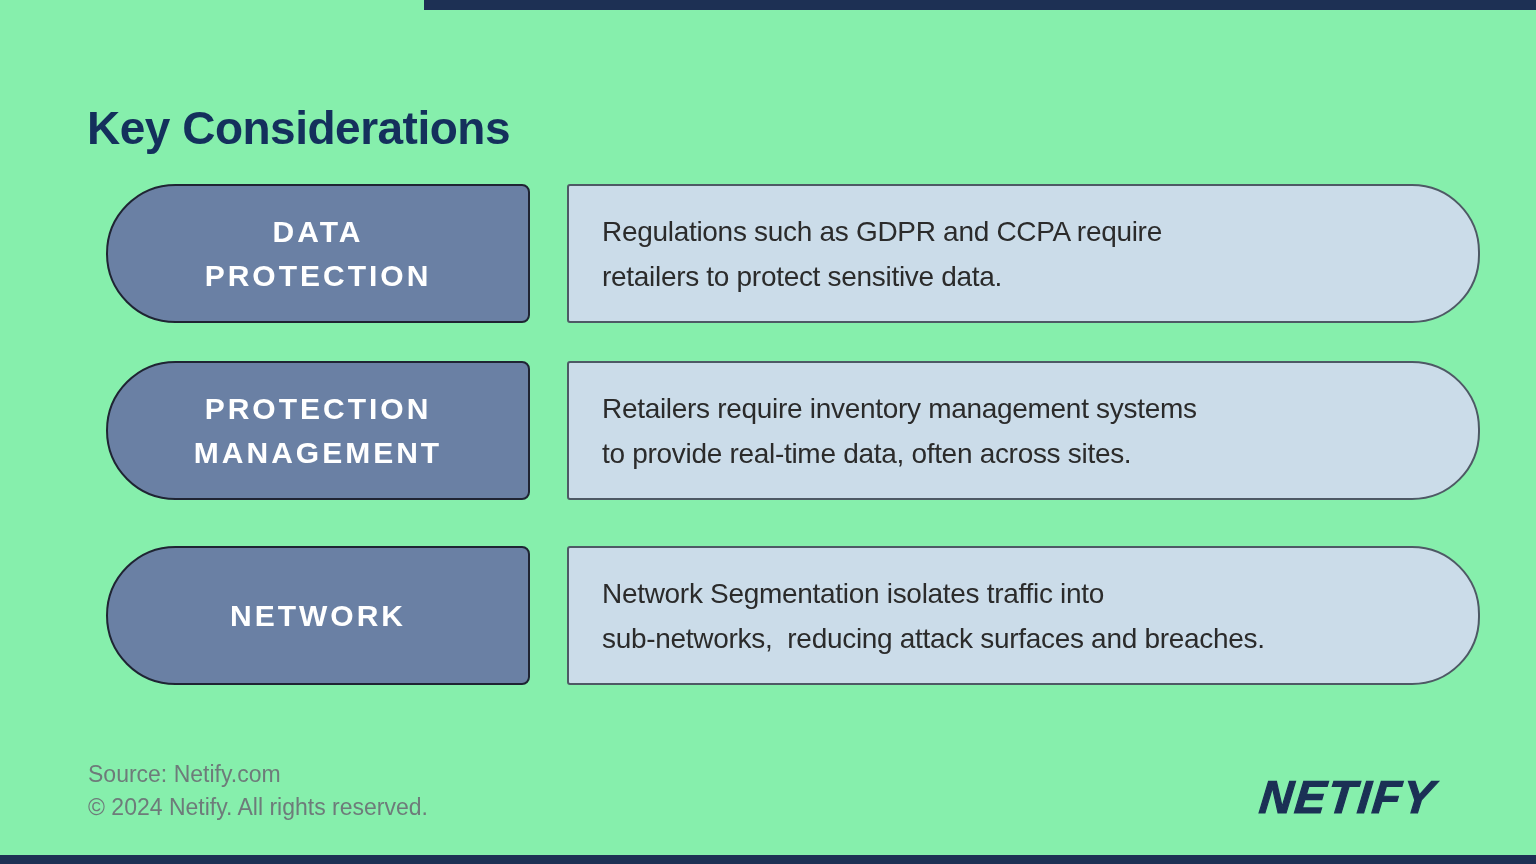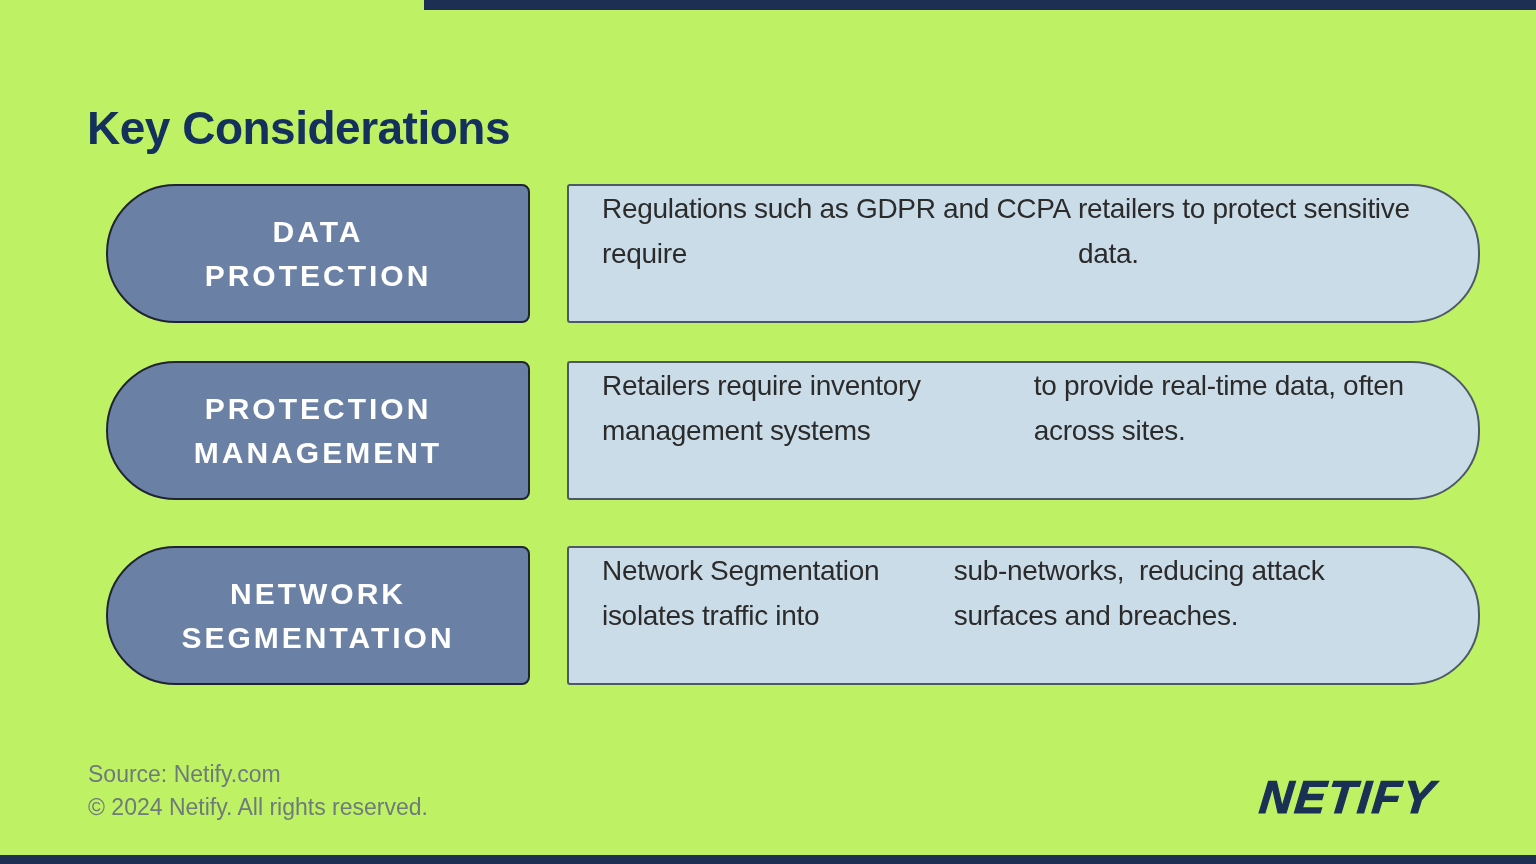--- a/index.html
+++ b/index.html
@@ -1,20 +1,20 @@
 <!DOCTYPE html>
 <html><head>
 <meta charset="utf-8">
 <style>
   html, body { margin: 0; padding: 0; }
   .slide {
     position: relative;
     width: 1536px;
     height: 864px;
-    background: #bef264;
+    background: #86efac;
     overflow: hidden;
     font-family: "Liberation Sans", sans-serif;
   }
   .accent-bar {
     position: absolute;
     background: #1D3054;
   }
   .accent-bar.top { left: 424px; top: 0; width: 1112px; height: 10px; }
   .accent-bar.bottom { left: 0; bottom: 0; width: 1536px; height: 9px; }
 
@@ -63,21 +63,21 @@
 
   .card {
     box-sizing: border-box;
     margin-left: 37px;
     width: 913px;
     height: 139px;
     background: #CBDCE9;
     border: 2px solid #4E5965;
     border-radius: 3px 68px 68px 3px;
     display: flex;
-    flex-direction: row;
+    flex-direction: column;
     justify-content: center;
     padding-left: 33px;
     padding-right: 60px;
   }
   .card-line {
     color: #2B2B2B;
     font-size: 28px;
     line-height: 45px;
     letter-spacing: -0.3px;
     white-space: pre-wrap;
@@ -132,21 +132,20 @@
     </div>
     <div class="card">
       <span class="card-line">Retailers require inventory management systems</span>
       <span class="card-line">to provide real-time data, often across sites.</span>
     </div>
   </div>
 
   <div class="row r2">
     <div class="pill">
       <span class="pill-line">NETWORK</span>
-      <span class="pill-line">SEGMENTATION</span>
     </div>
     <div class="card">
       <span class="card-line">Network Segmentation isolates traffic into</span>
       <span class="card-line">sub-networks,  reducing attack surfaces and breaches.</span>
     </div>
   </div>
 
   <div class="footer-text">
     <div>Source: Netify.com</div>
     <div>© 2024 Netify. All rights reserved.</div>

